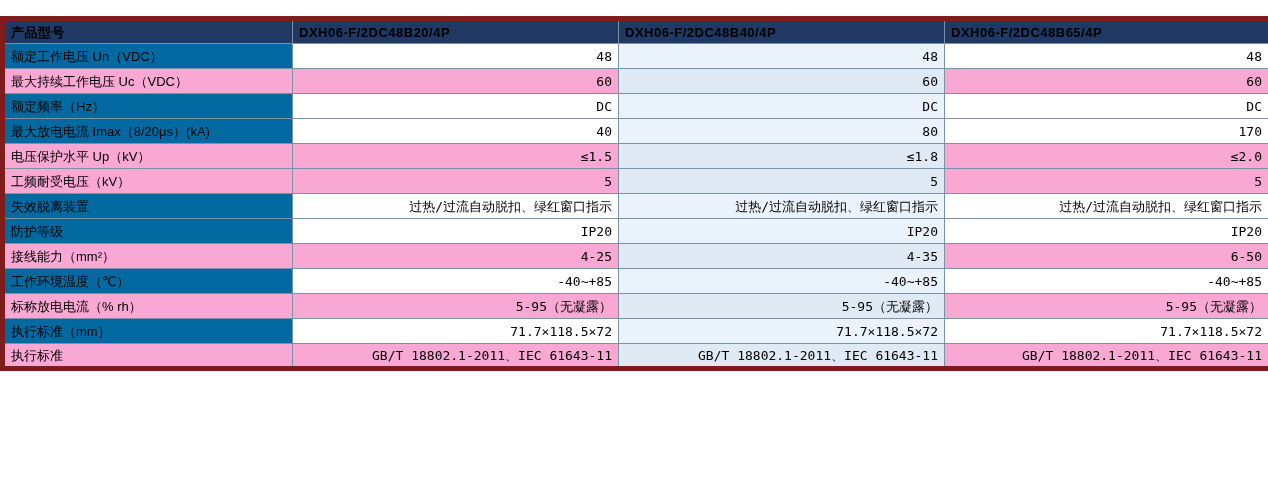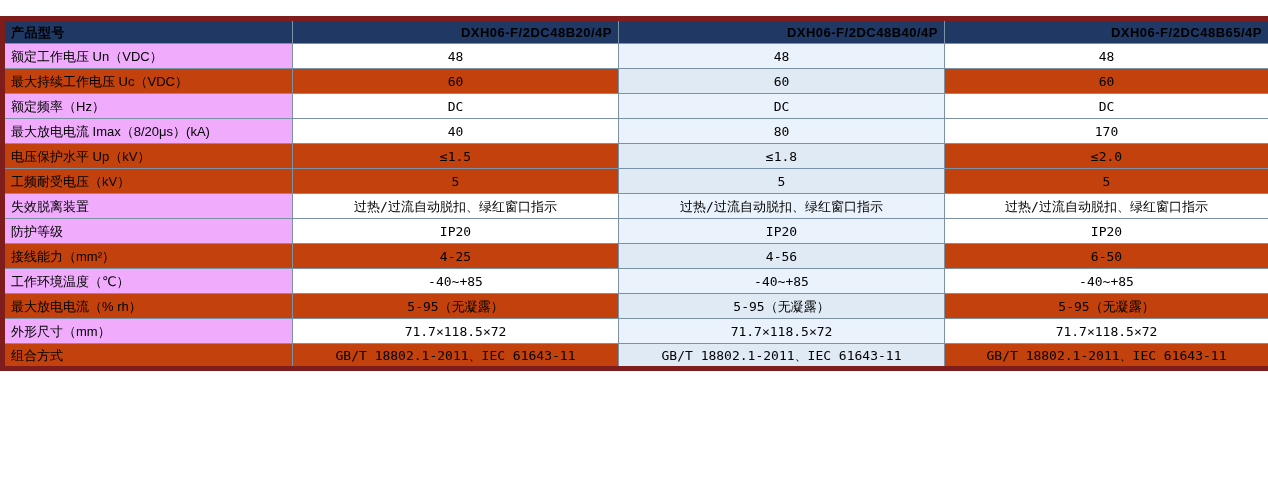--- a/index.html
+++ b/index.html
@@ -41,42 +41,42 @@
     font-size: 14px;
     height: 28px;
     border: 1px solid #1f3864;
     letter-spacing: 0.5px;
   }
   thead th.head-label {
     text-align: left;
     padding-left: 108px;
   }
   thead th.head-val {
-    text-align: right;
+    text-align: left;
   }
   td.label {
     text-align: left;
-    background: #f0abfc;
+    background: #0369a1;
     font-size: 13px;
     padding-left: 5px;
     white-space: nowrap;
   }
   td.val {
-    text-align: center;
+    text-align: right;
     background: #ffffff;
     font-family: "DejaVu Sans Mono", "Liberation Mono", monospace;
     font-size: 12px;
     white-space: nowrap;
   }
   td.val.highlight {
     background: #eaf3fb;
   }
   tr.alt td.label,
   tr.alt td.val {
-    background: #c2410c;
+    background: #f9a8d4;
   }
   tr.alt td.val.highlight {
     background: #dfeaf5;
   }
 </style>
 </head>
 <body>
 
 <table id="spec-table">
   <colgroup>
@@ -138,41 +138,41 @@
     </tr>
     <tr>
       <td class="label">防护等级</td>
       <td class="val">IP20</td>
       <td class="val highlight">IP20</td>
       <td class="val">IP20</td>
     </tr>
     <tr class="alt">
       <td class="label">接线能力（mm²）</td>
       <td class="val">4-25</td>
-      <td class="val highlight">4-56</td>
+      <td class="val highlight">4-35</td>
       <td class="val">6-50</td>
     </tr>
     <tr>
       <td class="label">工作环境温度（℃）</td>
       <td class="val">-40~+85</td>
       <td class="val highlight">-40~+85</td>
       <td class="val">-40~+85</td>
     </tr>
     <tr class="alt">
-      <td class="label">最大放电电流（% rh）</td>
+      <td class="label">标称放电电流（% rh）</td>
       <td class="val">5-95（无凝露）</td>
       <td class="val highlight">5-95（无凝露）</td>
       <td class="val">5-95（无凝露）</td>
     </tr>
     <tr>
-      <td class="label">外形尺寸（mm）</td>
+      <td class="label">执行标准（mm）</td>
       <td class="val">71.7×118.5×72</td>
       <td class="val highlight">71.7×118.5×72</td>
       <td class="val">71.7×118.5×72</td>
     </tr>
     <tr class="alt">
-      <td class="label">组合方式</td>
+      <td class="label">执行标准</td>
       <td class="val">GB/T 18802.1-2011、IEC 61643-11</td>
       <td class="val highlight">GB/T 18802.1-2011、IEC 61643-11</td>
       <td class="val">GB/T 18802.1-2011、IEC 61643-11</td>
     </tr>
   </tbody>
 </table>
 
 </body></html>

